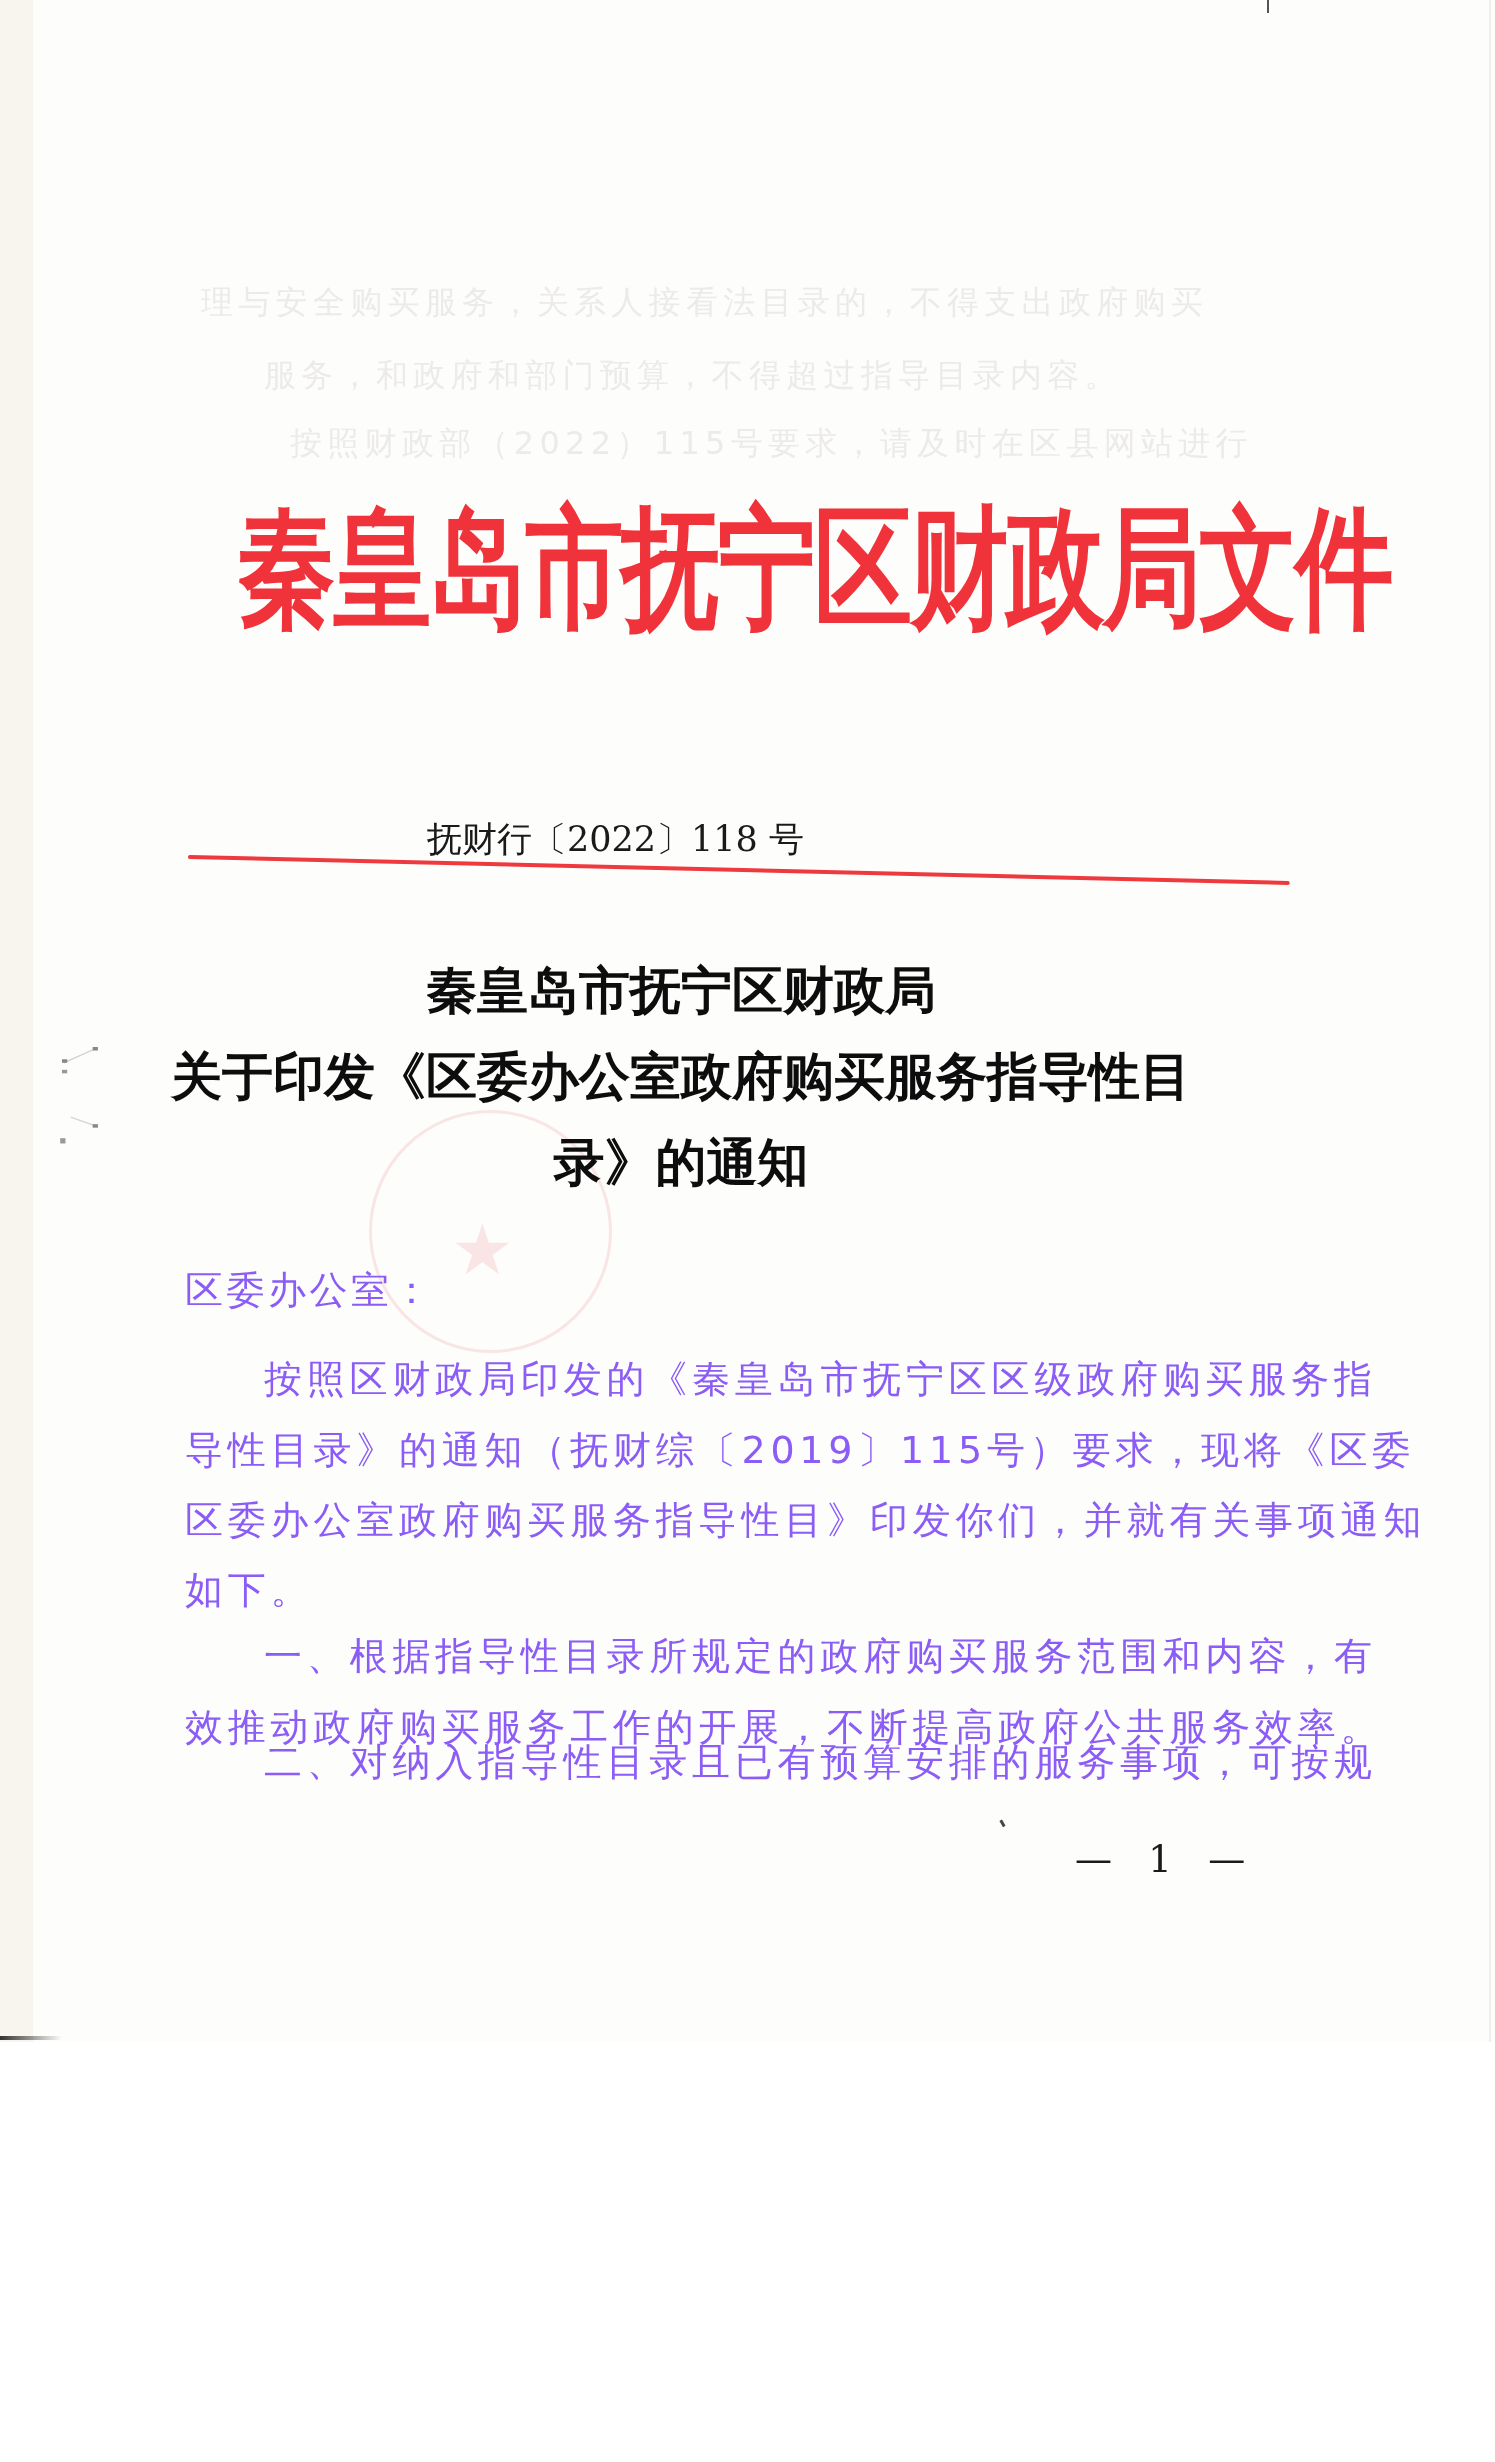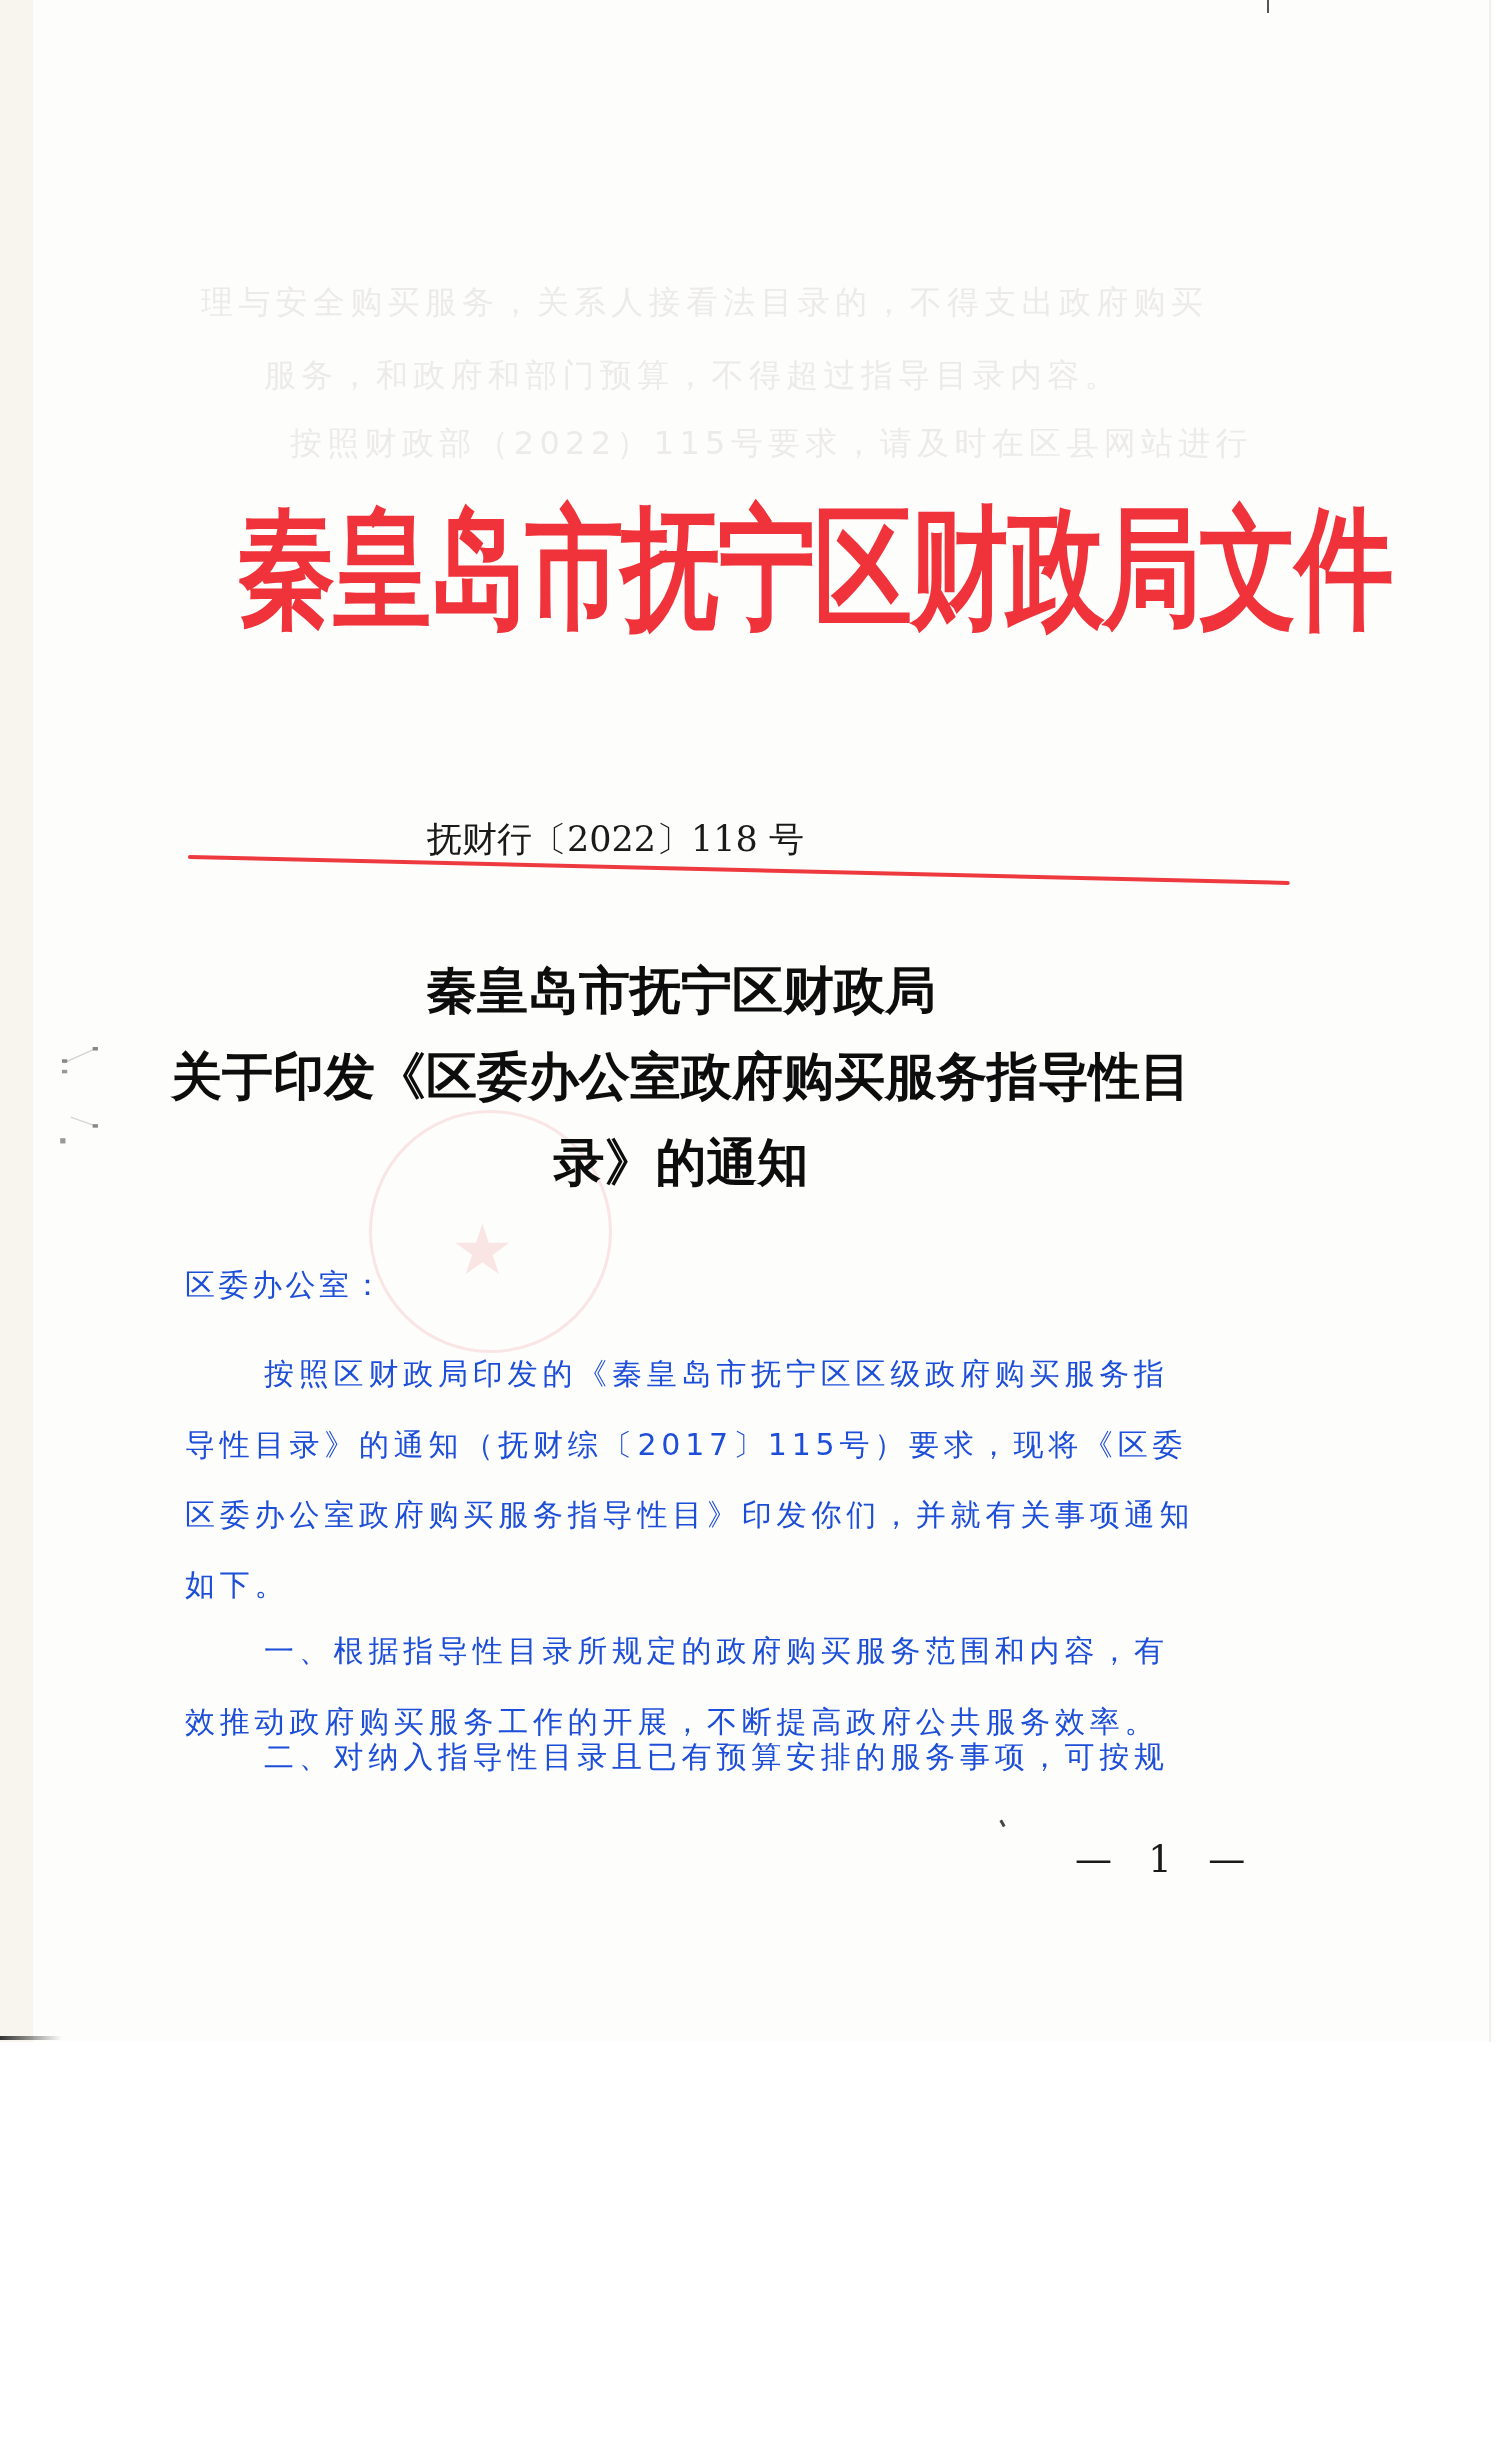--- a/index.html
+++ b/index.html
@@ -121,23 +121,23 @@
     .stamp-star {
       position: absolute;
       left: 451px;
       top: 1209px;
       color: rgba(240, 120, 130, 0.18);
       font-size: 70px;
       font-family: "DejaVu Sans", sans-serif;
     }
     .body-text {
       position: absolute;
-      color: #1d4ed8;
-      font-family: "DejaVu Sans", sans-serif;
-      font-size: 30px;
+      color: #8b5cf6;
+      font-family: "DejaVu Sans", sans-serif;
+      font-size: 38px;
       white-space: nowrap;
     }
     .addressee { left: 185px; top: 1265px; letter-spacing: 3.5px; }
     .para-line { left: 185px; letter-spacing: 4.8px; }
     .indent { left: 264px; }
     .page-num {
       position: absolute;
       left: 1075px;
       top: 1838px;
       color: #1a1a1a;
@@ -184,21 +184,21 @@
 <div class="stamp"></div>
 <div class="stamp-star">★</div>
 
 <div class="title-line" style="top:957px;">秦皇岛市抚宁区财政局</div>
 <div class="title-line" style="top:1043px;">关于印发《区委办公室政府购买服务指导性目</div>
 <div class="title-line" style="top:1129px;">录》的通知</div>
 
 <div class="body-text addressee">区委办公室：</div>
 
 <div class="body-text para-line indent" style="top:1354px;">按照区财政局印发的《秦皇岛市抚宁区区级政府购买服务指</div>
-<div class="body-text para-line" style="top:1425px;">导性目录》的通知（抚财综〔2017〕115号）要求，现将《区委</div>
+<div class="body-text para-line" style="top:1425px;">导性目录》的通知（抚财综〔2019〕115号）要求，现将《区委</div>
 <div class="body-text para-line" style="top:1495px;">区委办公室政府购买服务指导性目》印发你们，并就有关事项通知</div>
 <div class="body-text para-line" style="top:1565px;">如下。</div>
 
 <div class="body-text para-line indent" style="top:1631px;">一、根据指导性目录所规定的政府购买服务范围和内容，有</div>
 <div class="body-text para-line" style="top:1702px;">效推动政府购买服务工作的开展，不断提高政府公共服务效率。</div>
 
 <div class="body-text para-line indent" style="top:1737px;">二、对纳入指导性目录且已有预算安排的服务事项，可按规</div>
 
 <div class="stray-mark"></div>
 

